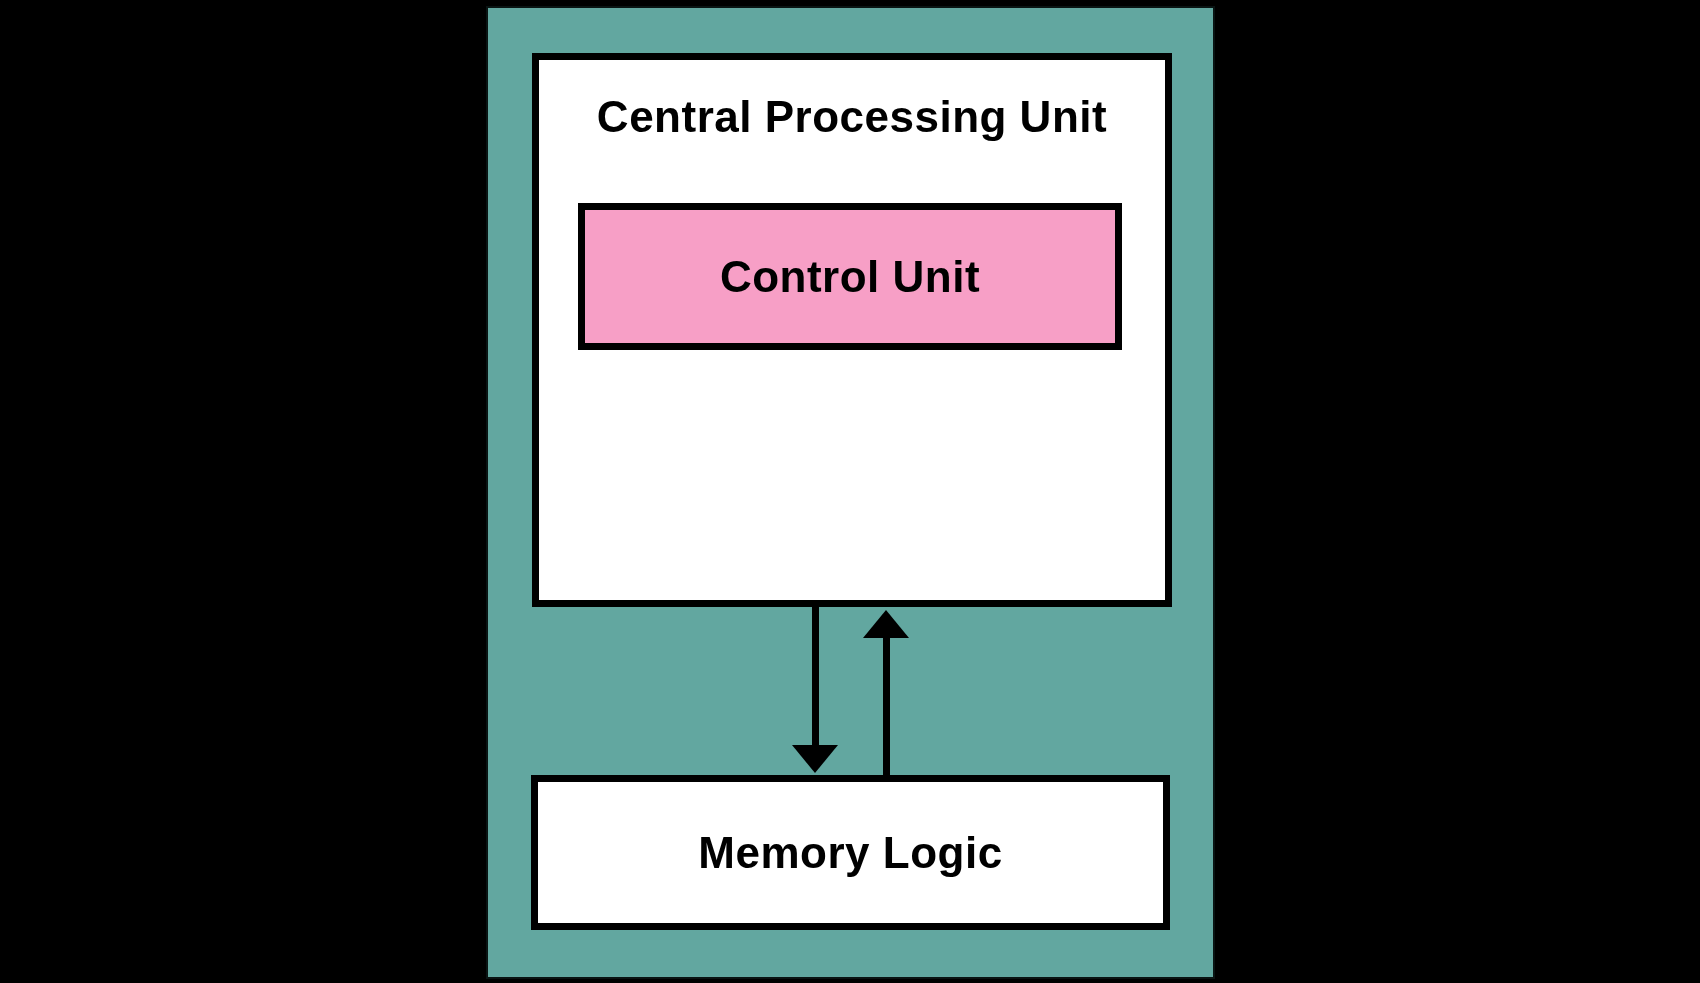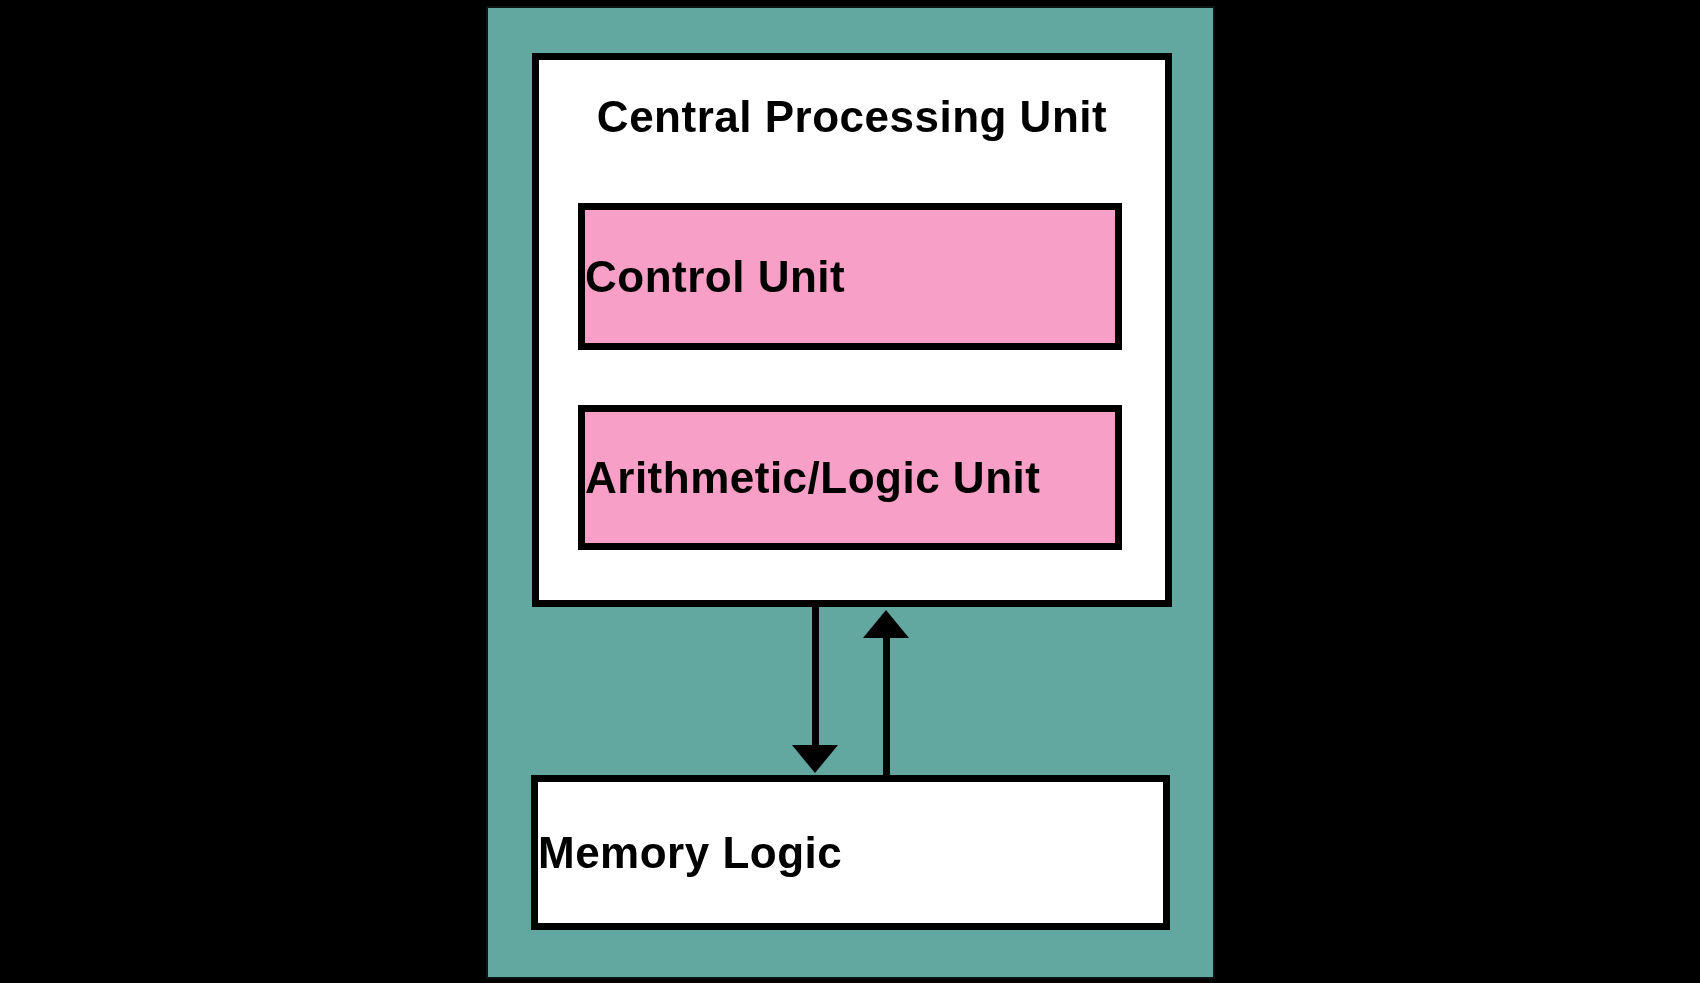--- a/index.html
+++ b/index.html
@@ -25,20 +25,21 @@
     height: 969px;
     background: var(--panel, #62a7a0);
     outline: 2px solid #0a1413;
   }
   .box {
     position: absolute;
     box-sizing: border-box;
     border: 7px solid var(--border, #000000);
     display: flex;
     align-items: center;
+    justify-content: center;
   }
   .cpu-box {
     left: 532px;
     top: 53px;
     width: 640px;
     height: 554px;
     background: var(--box-fill, #ffffff);
     display: block;
   }
   .cpu-title {
@@ -125,23 +126,20 @@
   <div class="teal-panel"></div>
 
   <div class="box cpu-box"></div>
 
   <div class="cpu-title">Central Processing Unit</div>
 
   <div class="box control-box">
     <span class="box-label">Control Unit</span>
   </div>
 
-  <div class="box alu-box">
-    <span class="box-label">Arithmetic/Logic Unit</span>
-  </div>
 
   <div class="arrow-line down-arrow-line"></div>
   <div class="down-arrow-head"></div>
 
   <div class="up-arrow-head"></div>
   <div class="arrow-line up-arrow-line"></div>
 
   <div class="box memory-box">
     <span class="box-label">Memory Logic</span>
   </div>

